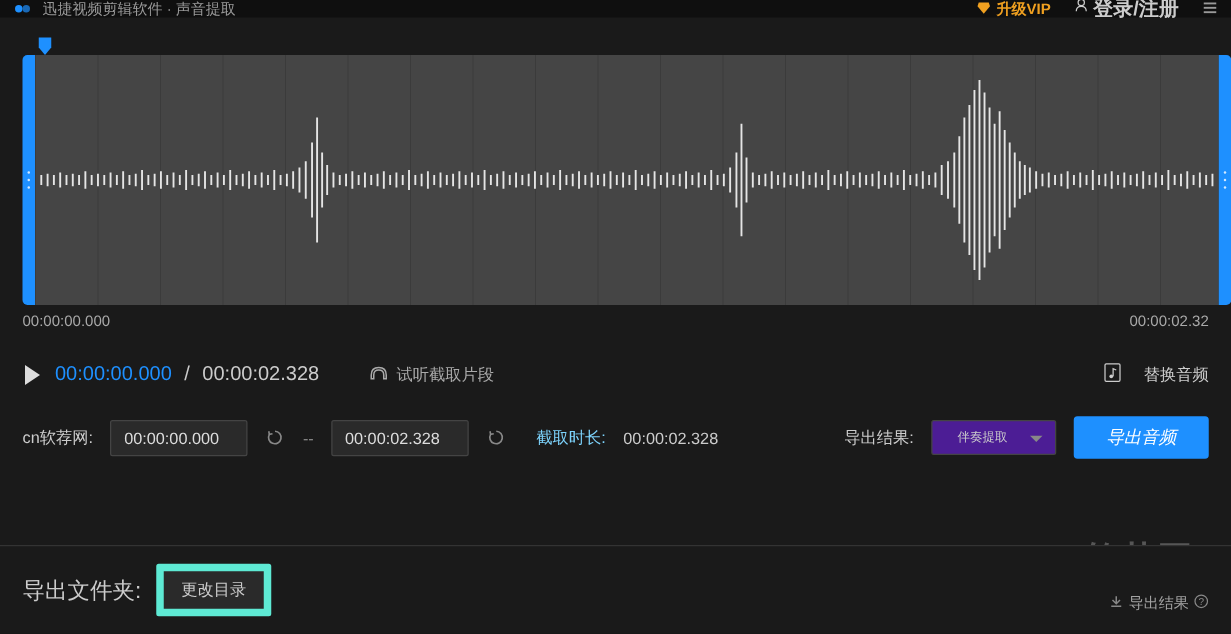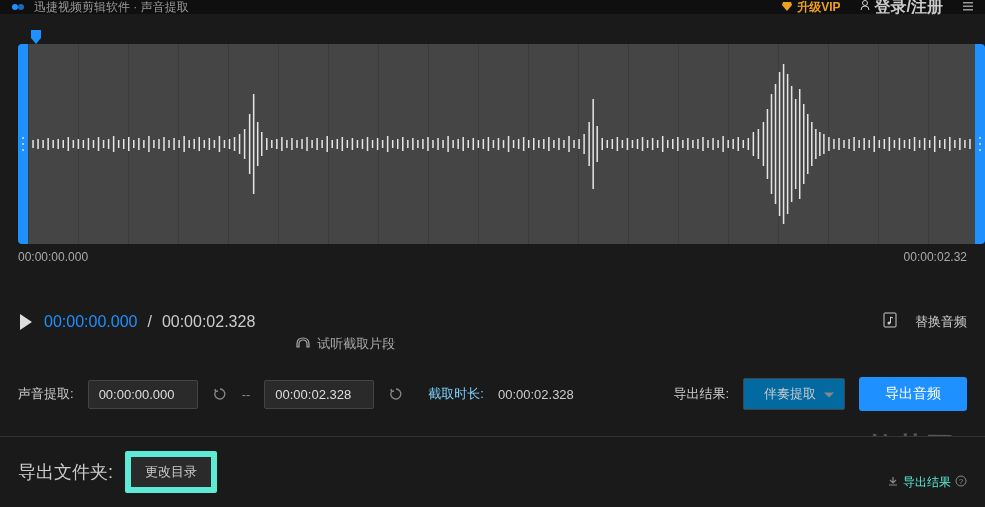--- a/index.html
+++ b/index.html
@@ -91,21 +91,21 @@
   display: flex;
   align-items: center;
   justify-content: space-between;
   padding: 18px 18px 0 18px;
 }
 .playback-left { display: flex; align-items: center; gap: 10px; }
 .play-btn { cursor: pointer; display: flex; align-items: center; }
 .time-current { color: #1e90ff; font-size: 16px; }
 .time-sep { color: #ccc; font-size: 16px; }
 .time-total { color: #ccc; font-size: 16px; }
-.preview-segment { display: flex; align-items: center; gap: 6px; color: #aaa; font-size: 13px; margin-left: 30px; cursor: pointer; margin-top: 44px; }
+.preview-segment { display: flex; align-items: center; gap: 6px; color: #aaa; font-size: 13px; margin-left: 30px; cursor: pointer; }
 .replace-audio { display: flex; align-items: center; gap: 18px; color: #ccc; font-size: 13px; cursor: pointer; }
 
 
 .segment-row {
   display: flex;
   align-items: center;
   padding: 24px 18px 0 18px;
   gap: 14px;
 }
 .segment-label { color: #ccc; font-size: 13px; }
@@ -119,25 +119,25 @@
   border-radius: 2px;
   font-family: inherit;
 }
 .refresh-icon { cursor: pointer; color: #888; display: flex; }
 .seg-sep { color: #888; }
 .duration-label { color: #7dd3fc; font-size: 13px; margin-left: 10px; }
 .duration-value { color: #ccc; font-size: 13px; }
 .spacer { flex: 1; }
 .extract-label { color: #ccc; font-size: 13px; }
 .select-box {
-  background: #0369a1;
+  background: #4c1d95;
   border: 1px solid #444;
   padding: 6px 28px 6px 20px;
   color: #ccc;
-  font-size: 13px;
+  font-size: 10px;
   position: relative;
   cursor: pointer;
   border-radius: 2px;
   min-width: 100px;
   display: flex;
   align-items: center;
 }
 .select-box::after {
   content: '';
   position: absolute;
@@ -150,20 +150,21 @@
 }
 .export-btn {
   background: #1e90ff;
   color: #fff;
   padding: 8px 26px;
   border: none;
   font-size: 14px;
   cursor: pointer;
   border-radius: 3px;
   font-family: inherit;
+  font-style: italic;
 }
 
 
 .bottom-bar {
   position: absolute;
   bottom: 0;
   left: 0;
   right: 0;
   background: #1a1a1a;
   border-top: 1px solid #333;
@@ -200,21 +201,21 @@
   font-size: 28px;
   color: rgba(200,200,200,0.35);
   font-weight: bold;
   letter-spacing: 1px;
   pointer-events: none;
 }
 .export-result {
   position: absolute;
   right: 18px;
   bottom: 16px;
-  color: #5eead4;
+  color: #a3a3a3;
   font-size: 12px;
   display: flex;
   align-items: center;
   gap: 4px;
   cursor: pointer;
 }
 </style>
 </head>
 <body>
 
@@ -510,21 +511,21 @@
           <rect x="1" y="1" width="12" height="14" rx="1" fill="none" stroke="#ccc" stroke-width="1"></rect>
           <circle cx="6" cy="11" r="1.5" fill="#ccc"></circle>
           <path d="M7.5 11 L7.5 5 L10 6" fill="none" stroke="#ccc" stroke-width="1"></path>
         </svg>
     </span>
     <span>替换音频</span>
   </span>
 </div>
 
 <div class="segment-row">
-  <span class="segment-label">声音提取:</span>
+  <span class="segment-label">cn软荐网:</span>
   <input class="time-input" value="00:00:00.000" style="">
   <span class="refresh-icon">
     <svg width="16" height="16" viewBox="0 0 16 16">
         <path d="M8 3 A5 5 0 1 1 3.5 5.5" fill="none" stroke="#888" stroke-width="1.3"></path>
         <path d="M3 3 L3.5 5.5 L6 5" fill="none" stroke="#888" stroke-width="1.3"></path>
       </svg>
   </span>
   <span class="seg-sep">--</span>
   <input class="time-input" value="00:00:02.328" style="">
   <span class="refresh-icon">

